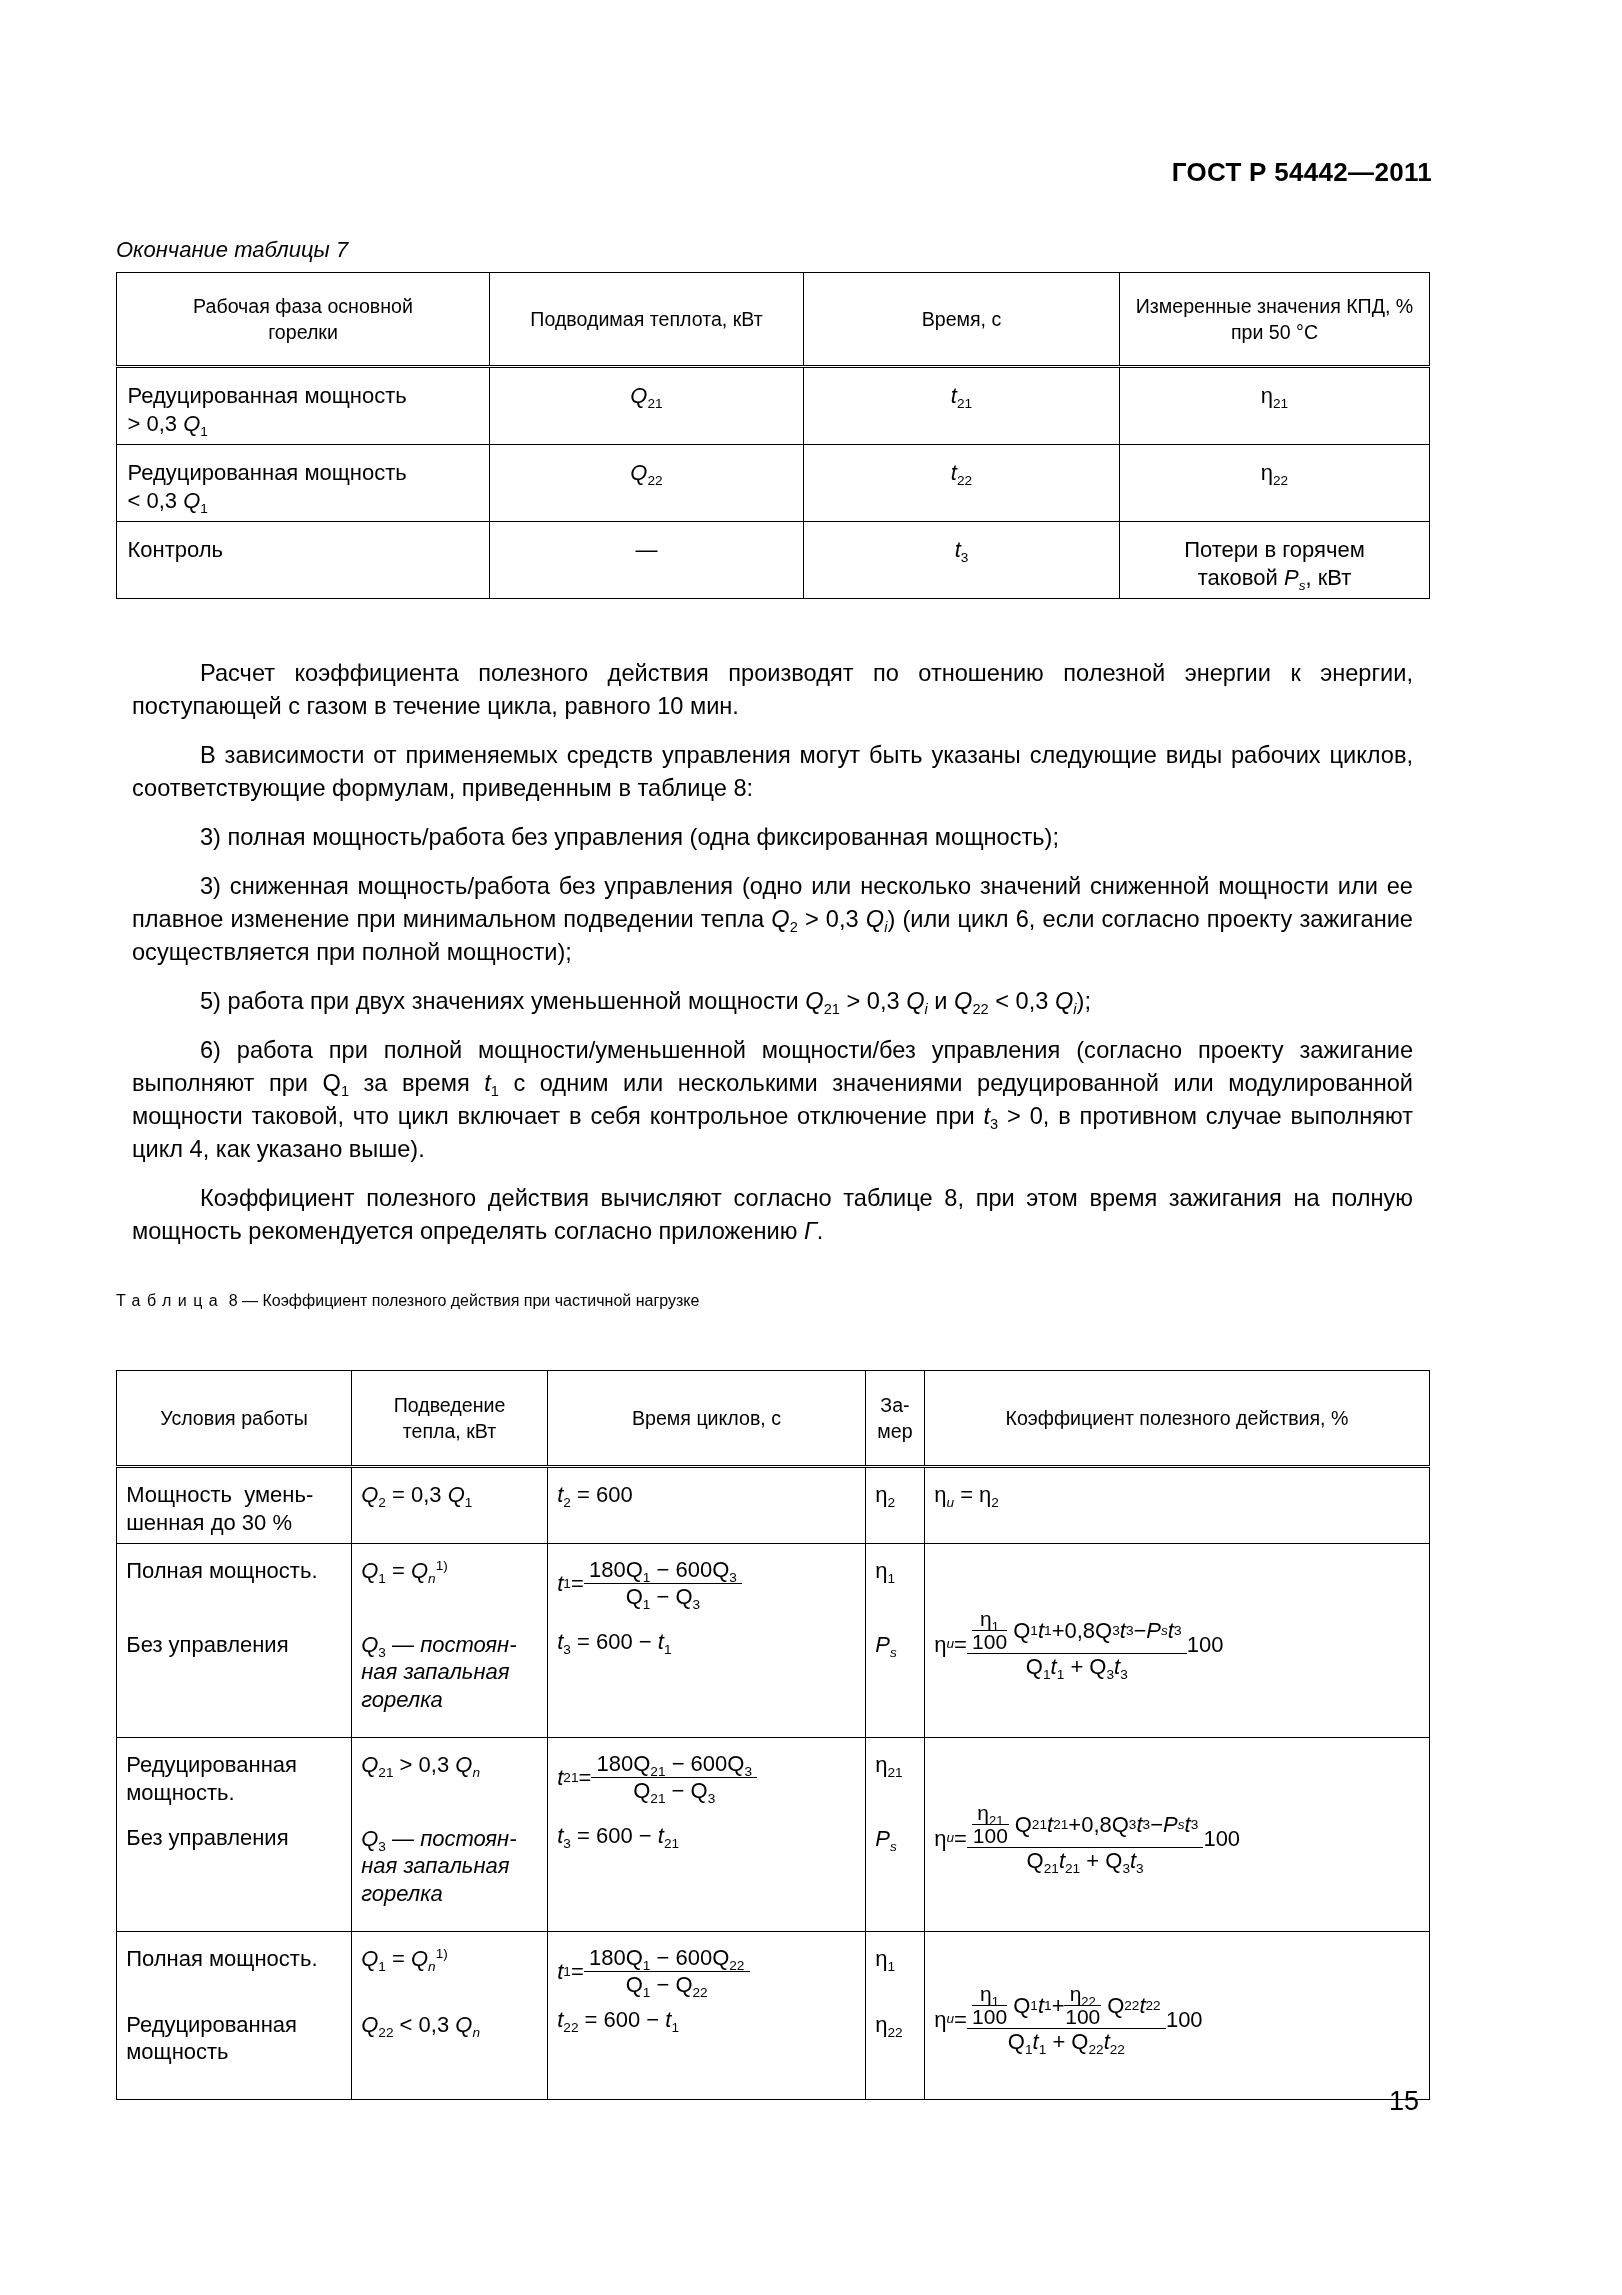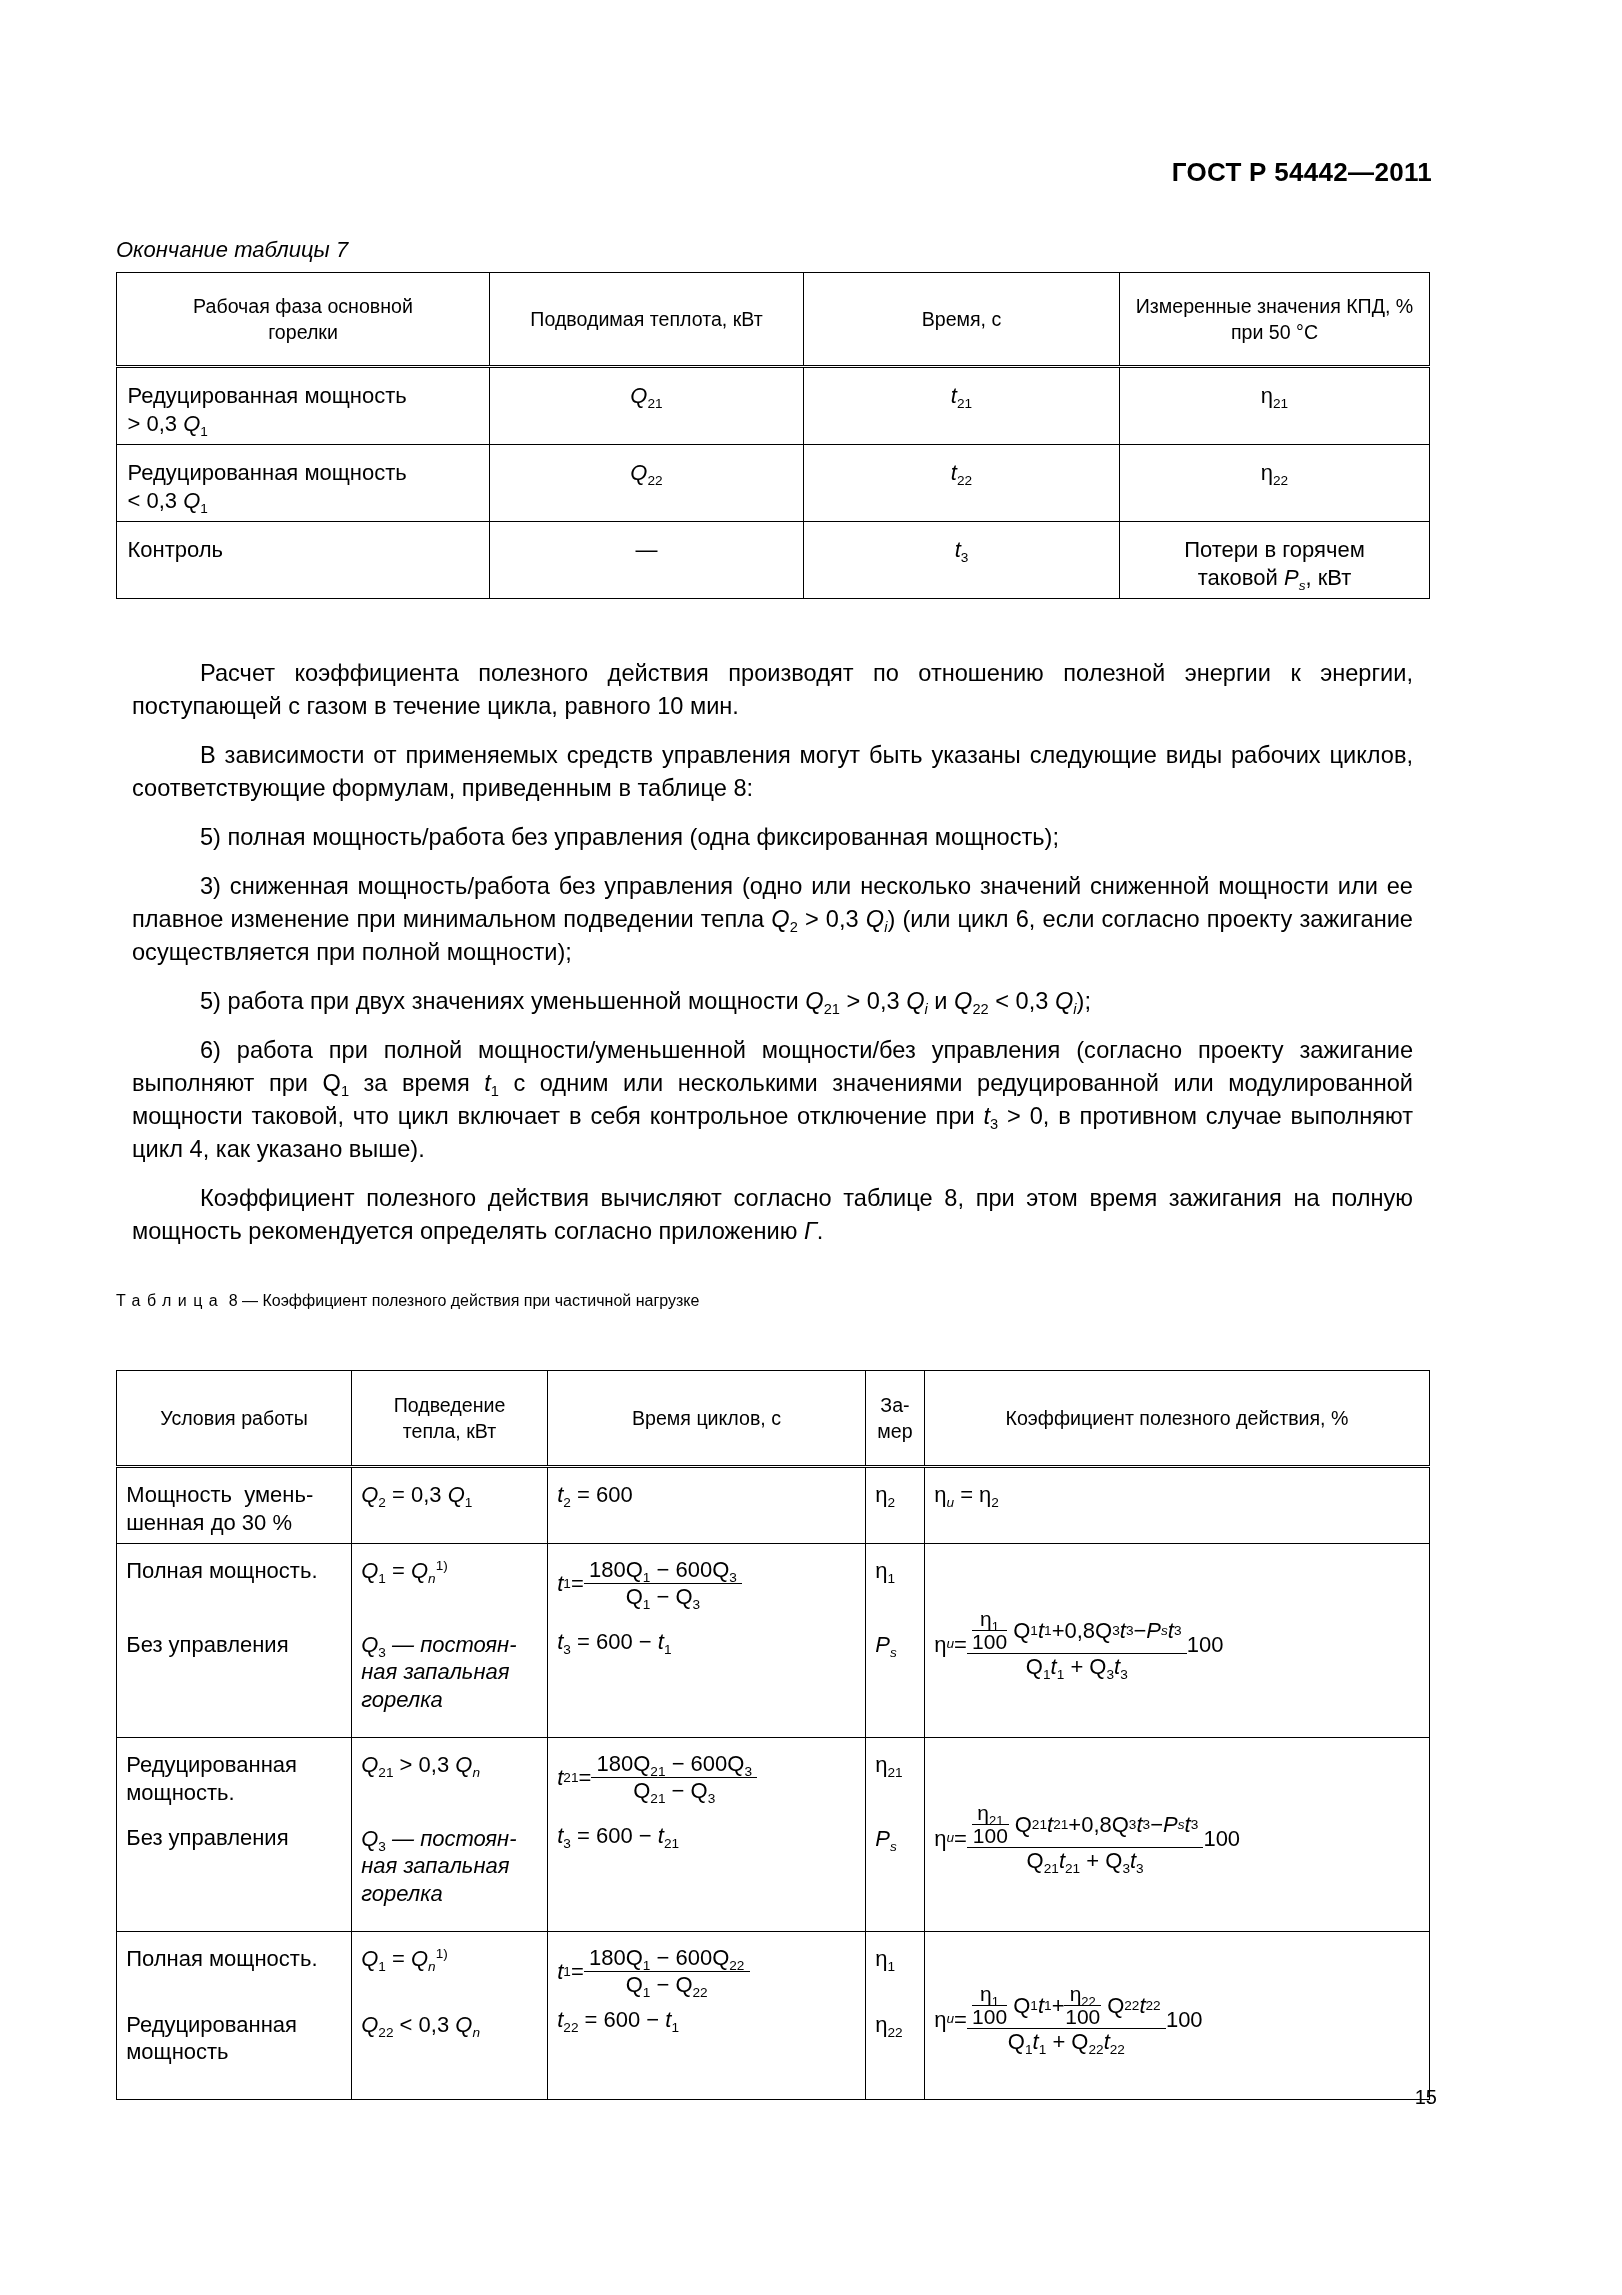--- a/index.html
+++ b/index.html
@@ -26,21 +26,21 @@
   .para p { margin:16px; text-indent:68px; }
   #t8-caption { left:116px; top:1292px; font-size:16px; }
   .spaced { letter-spacing:6.5px; }
   .frac { display:inline-block; vertical-align:middle; text-align:center; }
   .frac > span { display:block; line-height:26px; }
   .frac > .num { border-bottom:1.3px solid #000; padding:0 5.2px; }
   .frac.small > span { line-height:22px; font-size:21px; }
   .eq { display:flex; align-items:center; font-size:22px; }
   .gap { height:38px; }
   .gap2 { height:46px; }
-  #page-number { right:186px; top:2086px; font-size:20px; }
+  #page-number { right:204px; top:2086px; font-size:27px; }
 </style>
 </head>
 <body>
 
 <div id="doc-header" class="abs">ГОСТ Р 54442—2011</div>
 
 <div id="t7-caption" class="abs">Окончание таблицы 7</div>
 
 <table id="table7">
   <colgroup>
@@ -73,21 +73,21 @@
     <td class="c">—</td>
     <td class="c"><span class="i">t</span><sub>3</sub></td>
     <td class="c"><span>Потери в горячем</span><br><span>таковой </span><span class="i">P</span><sub class="i">s</sub><span>, кВт</span></td>
   </tr>
 </tbody>
   </table>
 
 <div class="para" style="top:641px">
   <p>Расчет коэффициента полезного действия производят по отношению полезной энергии к энергии, поступающей с газом в течение цикла, равного 10 мин.</p>
   <p>В зависимости от применяемых средств управления могут быть указаны следующие виды рабочих циклов, соответствующие формулам, приведенным в таблице 8:</p>
-  <p>5) полная мощность/работа без управления (одна фиксированная мощность);</p>
+  <p>3) полная мощность/работа без управления (одна фиксированная мощность);</p>
   <p><span>3) сниженная мощность/работа без управления (одно или несколько значений сниженной мощности или ее плавное изменение при минимальном подведении тепла </span><span class="i">Q</span><sub>2</sub><span> &gt; 0,3 </span><span class="i">Q</span><sub class="i">i</sub><span>) (или цикл 6, если согласно проекту зажигание осуществляется при полной мощности);</span></p>
   <p><span>5) работа при двух значениях уменьшенной мощности </span><span class="i">Q</span><sub>21</sub><span> &gt; 0,3 </span><span class="i">Q</span><sub class="i">i</sub><span> и </span><span class="i">Q</span><sub>22</sub><span> &lt; 0,3 </span><span class="i">Q</span><sub class="i">i</sub><span>);</span></p>
   <p><span>6) работа при полной мощности/уменьшенной мощности/без управления (согласно проекту зажигание выполняют при </span><span>Q</span><sub>1</sub><span> за время </span><span class="i">t</span><sub>1</sub><span> с одним или несколькими значениями редуцированной или модулированной мощности таковой, что цикл включает в себя контрольное отключение при </span><span class="i">t</span><sub>3</sub><span> &gt; 0, в противном случае выполняют цикл 4, как указано выше).</span></p>
   <p><span>Коэффициент полезного действия вычисляют согласно таблице 8, при этом время зажигания на полную мощность рекомендуется определять согласно приложению </span><span class="i">Г</span><span>.</span></p>
 </div>
 
 <div id="t8-caption" class="abs"><span class="spaced">Таблица</span> <span>8 — Коэффициент полезного действия при частичной нагрузке</span></div>
 
 <table id="table8">
   <colgroup>

